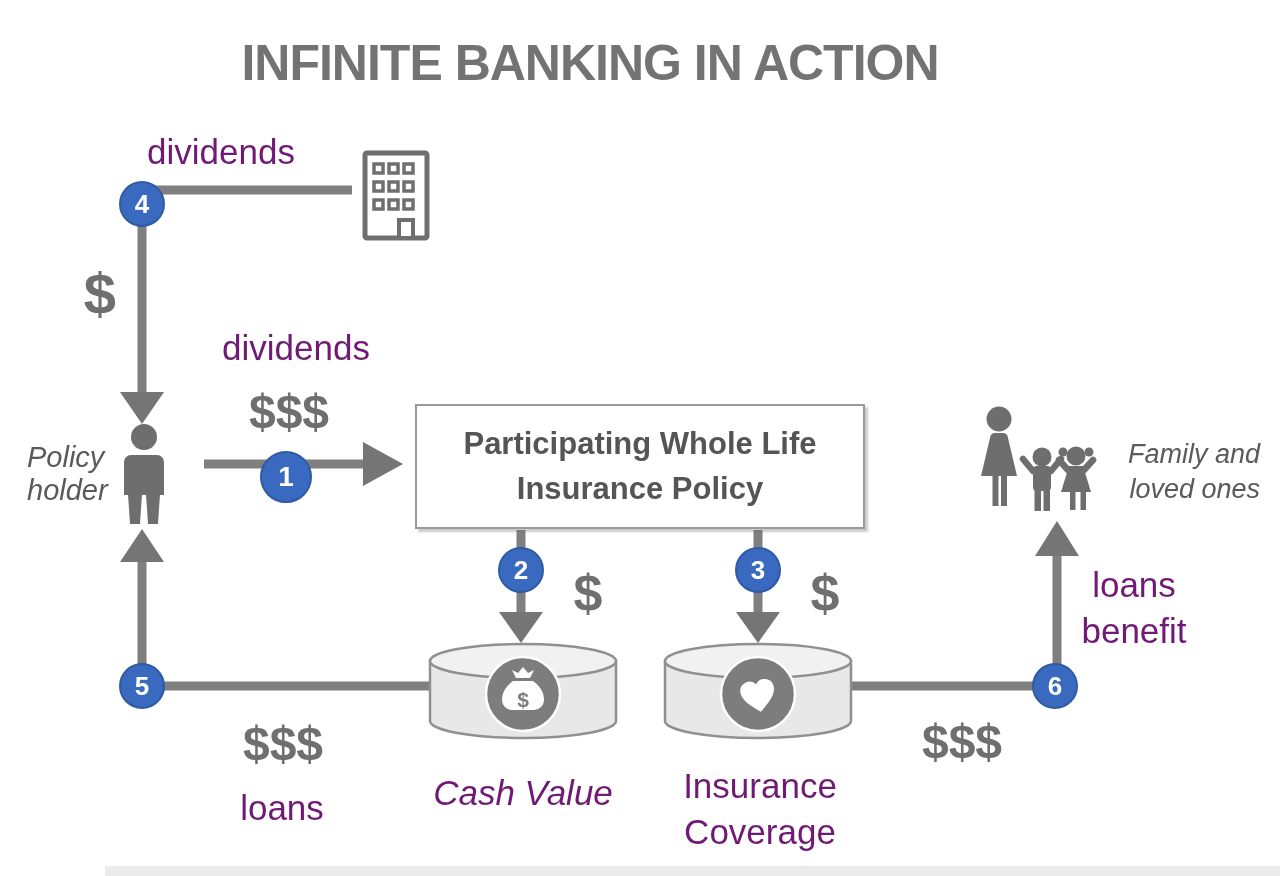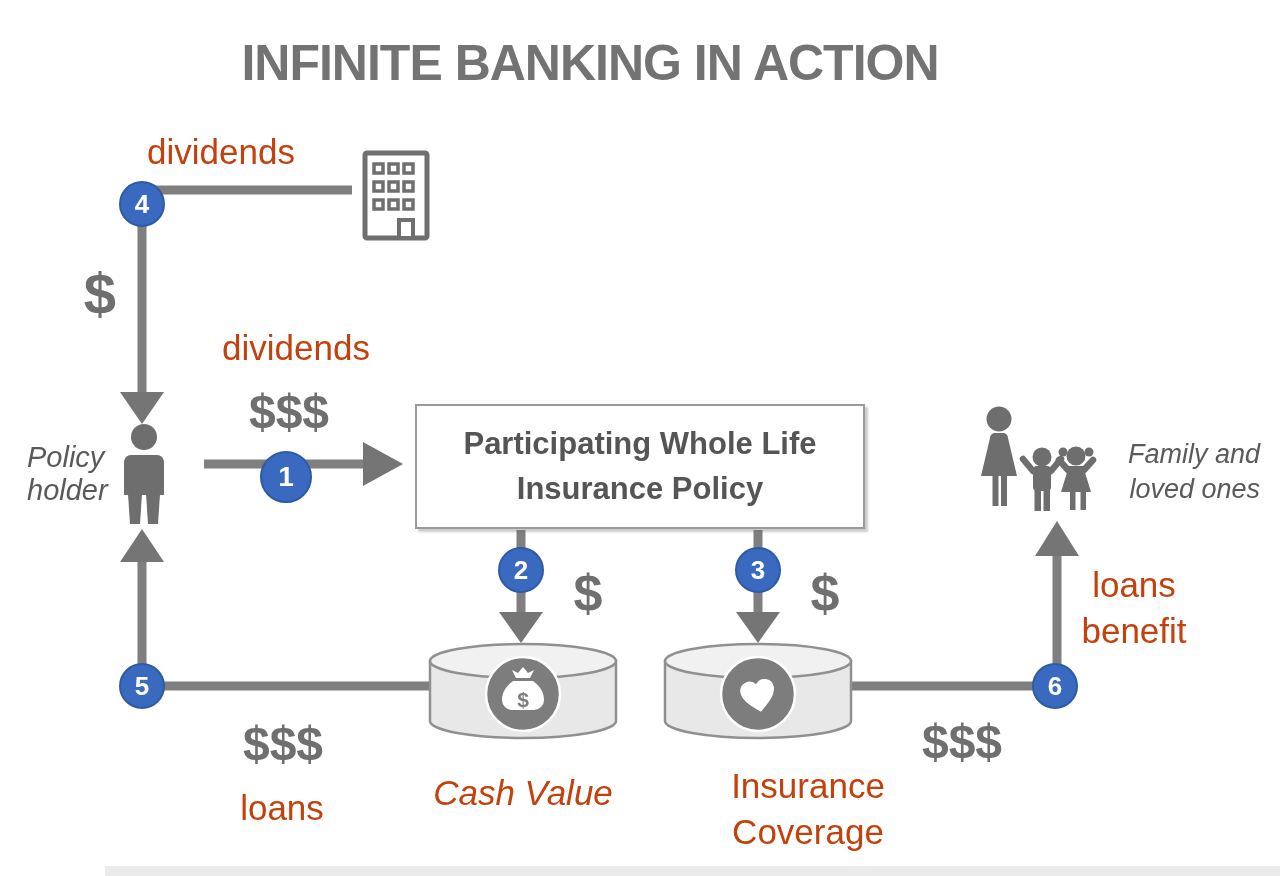--- a/index.html
+++ b/index.html
@@ -5,21 +5,21 @@
   html,body{margin:0;padding:0;background:#ffffff;}
   #stage{
     position:relative;width:1280px;height:876px;background:#ffffff;overflow:hidden;
     font-family:"Liberation Sans", sans-serif;
   }
   .abs{position:absolute;}
   #title{
     top:34px;left:0;width:1180px;text-align:center;
     font-size:50px;font-weight:bold;letter-spacing:-1px;color:#737373;
   }
-  .lbl{color:#c2410c;font-size:35px;text-align:center;}
+  .lbl{color:#701a75;font-size:35px;text-align:center;}
   .lbl-italic{color:#5a5a5a;font-style:italic;}
   .money{color:#6f6f6f;font-weight:bold;text-align:center;}
   .step-circle{
     width:46px;height:46px;border-radius:50%;
     background:#3a6abf;border:2px solid #2f5aa5;box-sizing:border-box;
     color:#ffffff;font-weight:bold;font-size:26px;
     display:flex;align-items:center;justify-content:center;
     z-index:5;
   }
   #policy-box{
@@ -167,21 +167,21 @@
   <div id="policy-box" class="abs">
     <div class="boxtext">Participating Whole Life Insurance Policy</div>
   </div>
 
   <div class="abs money" style="left:558px;top:563px;width:60px;font-size:52px;">$</div>
 
   <div class="abs money" style="left:795px;top:563px;width:60px;font-size:52px;">$</div>
 
   <div class="abs lbl" style="left:423px;top:773px;width:200px;font-style:italic;">Cash Value</div>
 
-  <div class="abs lbl" style="left:708px;top:763px;width:200px;line-height:1.3;">Insurance Coverage</div>
+  <div class="abs lbl" style="left:660px;top:763px;width:200px;line-height:1.3;">Insurance Coverage</div>
 
   <div class="abs money" style="left:183px;top:716px;width:200px;font-size:48px;">$$$</div>
 
   <div class="abs lbl" style="left:182px;top:788px;width:200px;">loans</div>
 
   <div class="abs money" style="left:862px;top:714px;width:200px;font-size:48px;">$$$</div>
 
   <div class="abs lbl" style="left:1068px;top:562px;width:132px;line-height:1.3;">loans benefit</div>
 
   <div class="abs lbl-italic" style="left:1110px;top:437px;width:150px;font-size:27px;line-height:1.3;text-align:right;">Family and loved ones</div>

